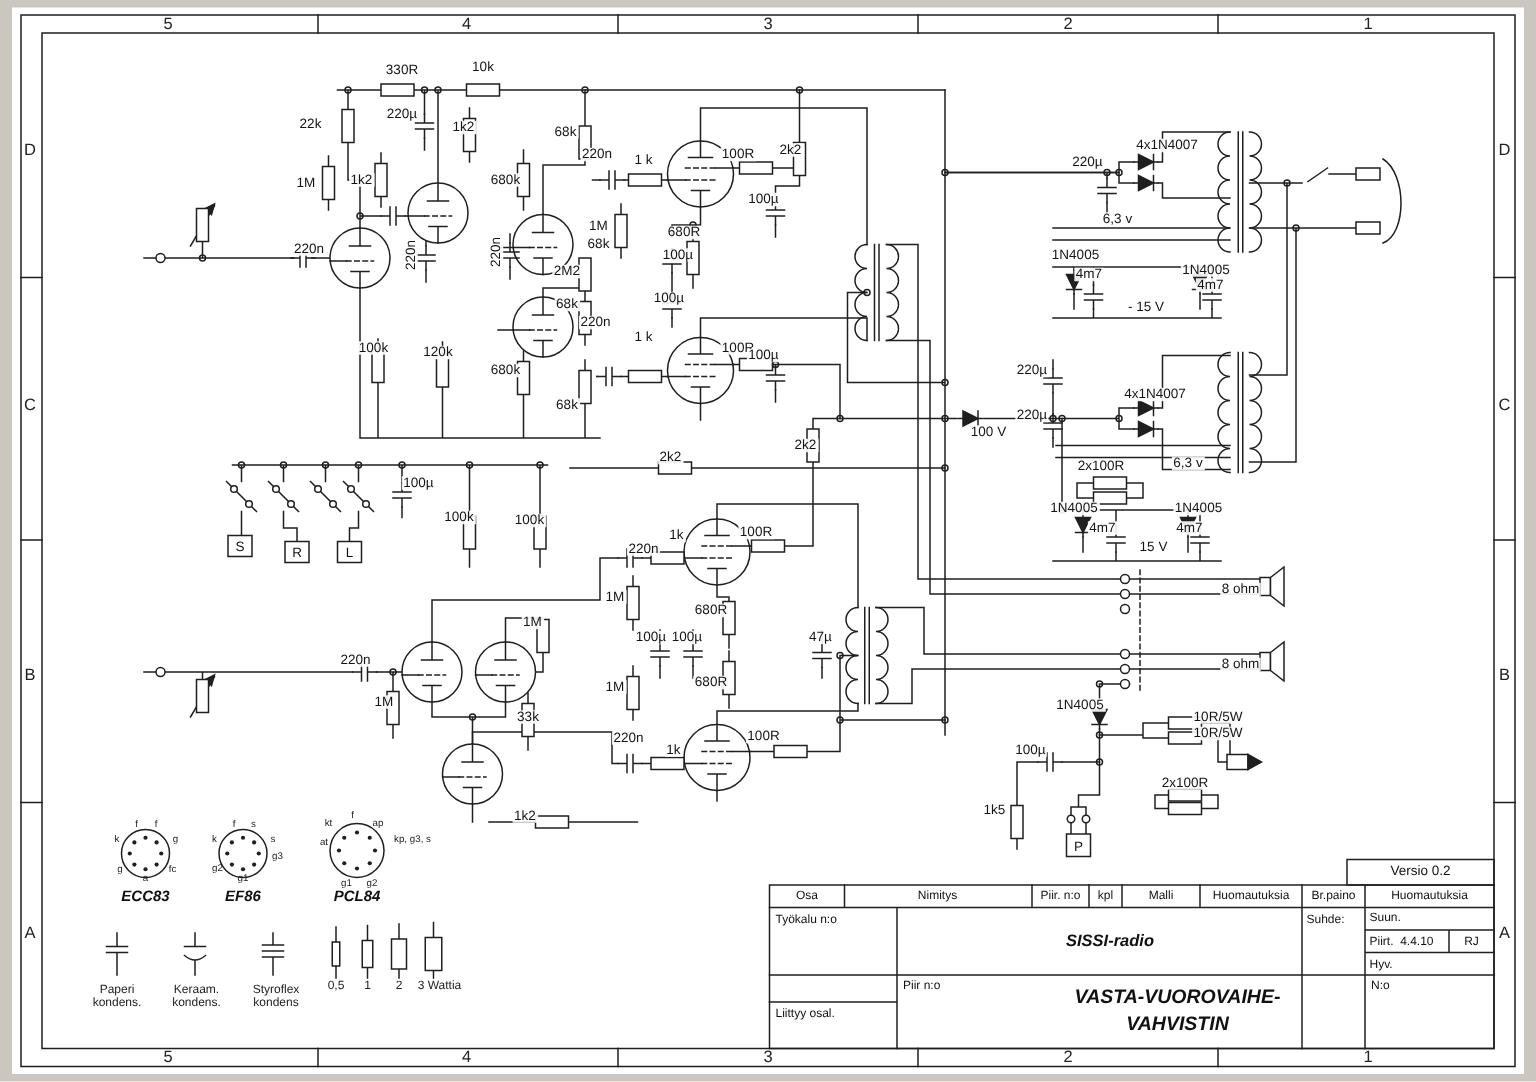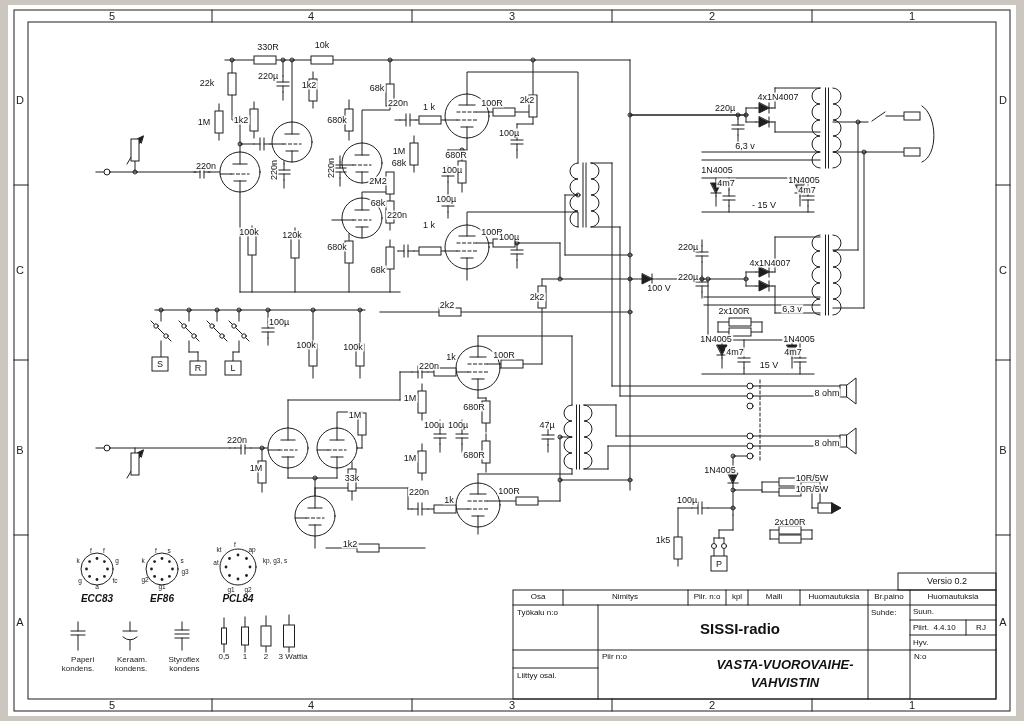--- a/index.html
+++ b/index.html
@@ -6,25 +6,25 @@
   .page{position:relative;width:1024px;height:721px;background:#cbc7c0;font-family:"Liberation Sans",sans-serif;overflow:hidden}
   .page svg{position:absolute;left:0;top:0}
   .ink{stroke:#1f1f1f;fill:none;stroke-width:1;stroke-linecap:square}
   .dash{stroke-dasharray:3,2.5}
   .lbl{position:absolute;transform:translate(-50%,-50%);font-size:9px;line-height:1;color:#141414;background:rgba(255,255,255,.9);padding:0 1px;white-space:pre}
   .vert{transform:translate(-50%,-50%) rotate(-90deg)}
   .mark{position:absolute;transform:translate(-50%,-50%);font-size:11px;color:#222}
   .boxlbl{position:absolute;transform:translate(-50%,-50%);font-size:9px;color:#141414}
   .pin{position:absolute;transform:translate(-50%,-50%);font-size:6.5px;color:#222;white-space:pre}
   .legname{position:absolute;transform:translate(-50%,-50%);font-size:10px;font-weight:700;font-style:italic;color:#111}
-  .note{position:absolute;transform:translate(-50%,-50%);font-size:8px;color:#222;text-align:right;white-space:pre-line;line-height:1.15}
+  .note{position:absolute;transform:translate(-50%,-50%);font-size:8px;color:#222;text-align:center;white-space:pre-line;line-height:1.15}
   .tb{position:absolute;color:#111;line-height:1;white-space:pre}
   .tb-c{transform:translate(-50%,-50%)}
   .f8{font-size:8px}.f9{font-size:9px}
-  .big{font-size:15px;font-weight:700;}
+  .big{font-size:11px;font-weight:700;font-style:italic}
   .mid{font-size:13px;font-weight:700;font-style:italic}
 </style>
 </head>
 <body>
 
 <div class="page">
 
 <svg width="1024" height="721" viewBox="0 0 1024 721">
   <defs>
     <g id="rv">

